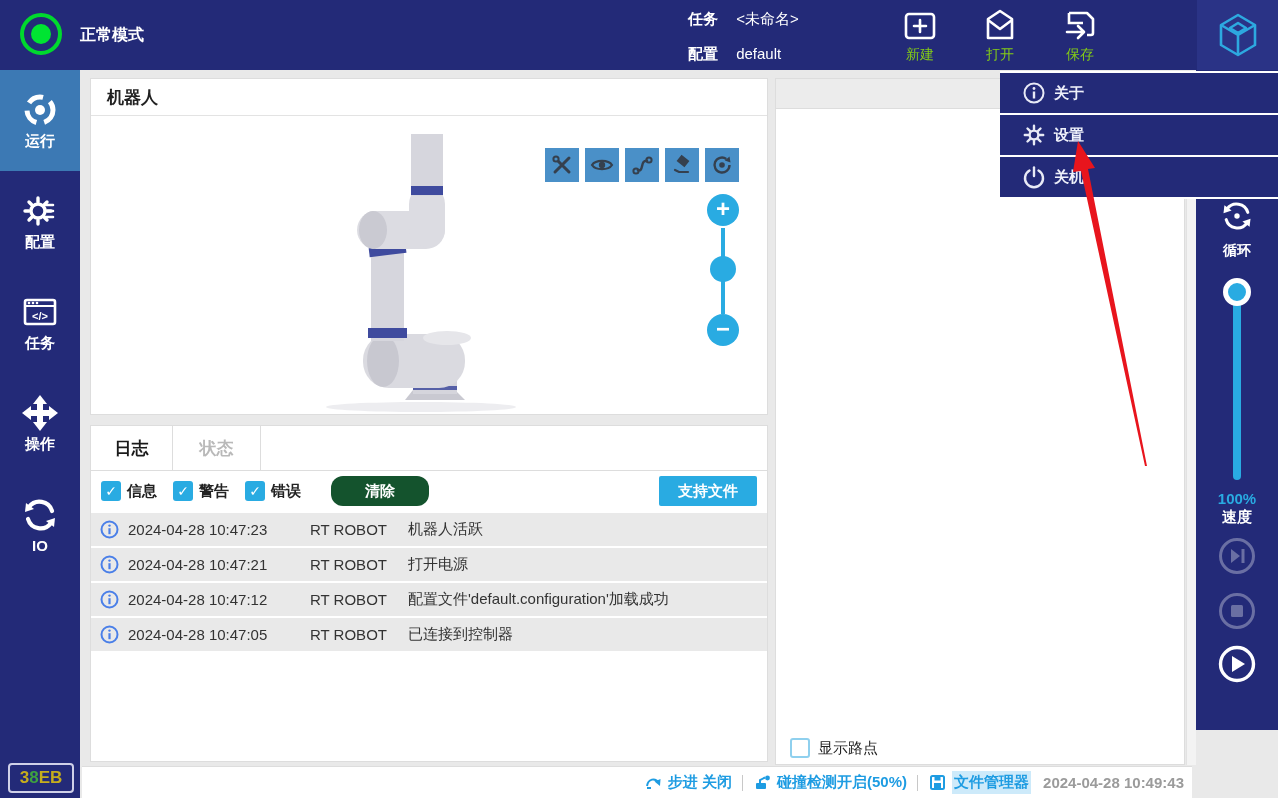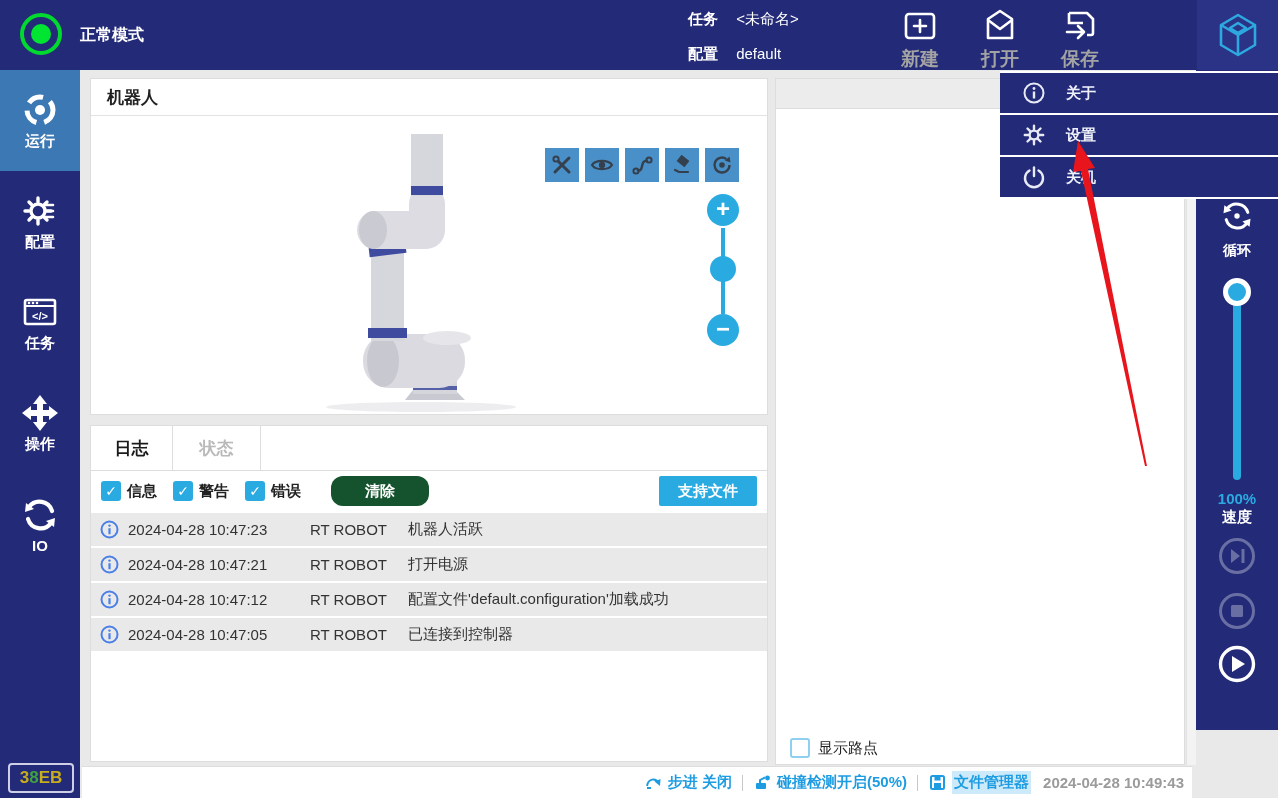--- a/index.html
+++ b/index.html
@@ -17,21 +17,21 @@
   .mode-label { position:absolute; left:80px; top:0; height:70px; line-height:70px;
                 color:#fff; font-size:16px; font-weight:bold; }
   .tc-block { position:absolute; left:688px; top:0; height:70px; color:#fff; font-size:15px; }
   .tc-row { position:absolute; left:0; white-space:nowrap; }
   .tc-row.r1 { top:10px; } .tc-row.r2 { top:45px; }
   .tc-label { font-weight:bold; } .tc-value { margin-left:14px; }
   .tb-actions { position:absolute; left:880px; top:2px; display:flex; }
   .tb-action { width:80px; height:66px; position:relative; cursor:pointer; }
   .tb-action svg { position:absolute; left:50%; top:5px; transform:translateX(-50%); }
   .tb-action span { position:absolute; left:0; right:0; top:44px; text-align:center;
-                    color:#a3a3a3; font-size:19px; font-weight:bold; }
+                    color:#84cc16; font-size:14px; font-weight:normal; }
   .logo-btn { position:absolute; left:1197px; top:0; width:81px; height:70px; background:#2a3386;
               display:flex; align-items:center; justify-content:center; cursor:pointer; }
 
   
   .left-sidebar { position:absolute; left:0; top:70px; width:80px; height:728px; background:#232a78; }
   .ls-item { height:101px; display:flex; flex-direction:column; align-items:center;
              justify-content:center; gap:2px; color:#fff; cursor:pointer; }
   .ls-item.active { background:#3c79b4; }
   .ls-label { font-size:15px; font-weight:bold; }
 
@@ -98,21 +98,21 @@
   .speed-value { position:absolute; left:0; top:420px; width:82px; text-align:center;
                  color:#29abe2; font-size:15px; font-weight:bold; }
   .speed-label { position:absolute; left:0; top:438px; width:82px; text-align:center;
                  color:#fff; font-size:15px; font-weight:bold; }
   .pb-btn { position:absolute; left:22px; width:38px; height:38px; cursor:pointer; }
   .pb-btn.dim { opacity:0.32; }
 
   
   .menu { position:absolute; left:1000px; top:71px; width:278px; background:#232a78;
           z-index:50; border-top:2px solid #fff; }
-  .menu-item { height:42px; display:flex; align-items:center; padding-left:22px; gap:20px;
+  .menu-item { height:42px; display:flex; align-items:center; padding-left:22px; gap:8px;
                border-bottom:2px solid #fff; cursor:pointer; }
   .menu-item span { color:#eef0fa; font-size:15px; font-weight:bold; }
 
   
   .arrow-overlay { position:absolute; left:0; top:0; z-index:60; pointer-events:none; }
 
   
   .statusbar { position:absolute; left:82px; top:766px; width:1110px; height:32px; background:#fff;
                border-top:1px solid #ddd; display:flex; align-items:center; justify-content:flex-end;
                gap:10px; padding-right:8px; font-size:15px; font-weight:bold; color:#1e9ce2; }

